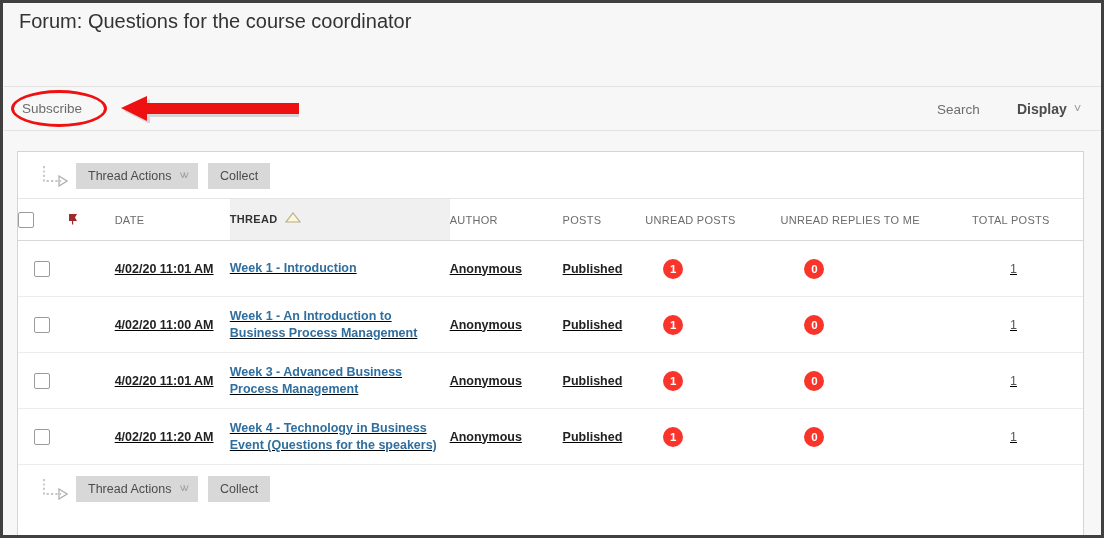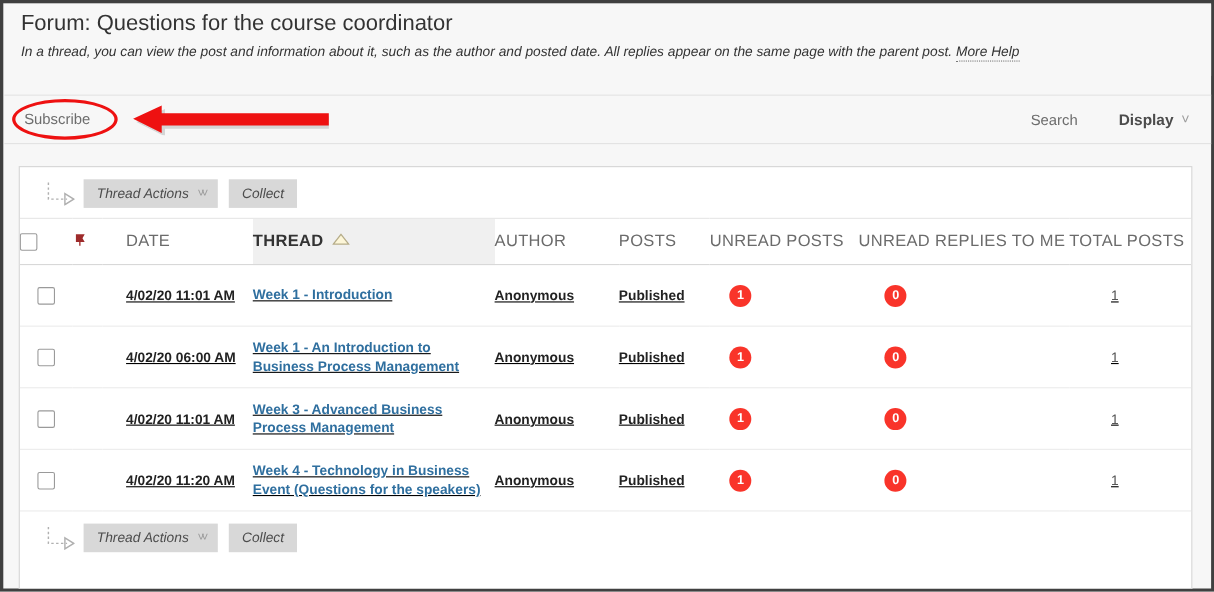--- a/index.html
+++ b/index.html
@@ -88,21 +88,21 @@
   .card{
     position:absolute;left:14px;top:148px;width:1067px;height:400px;
     background:#ffffff;
     border:1px solid #d4d4d4;
     box-sizing:border-box;
     overflow:hidden;
   }
 
   
   .toolbar{
-    position:relative;height:46px;font-style:italic;
+    position:relative;height:46px;
   }
   .toolbar.top{margin-top:0;}
   .jump-icon{
     position:absolute;left:24px;top:13px;width:26px;height:22px;
   }
   .tbtn{
     position:absolute;top:11px;height:26px;
     background:#d8d8d8;
     border:none;
     color:#4c4c4c;font-size:12.5px;
@@ -119,21 +119,21 @@
     letter-spacing:-3px;position:relative;top:-1px;
   }
 
   
   table.threads{
     width:100%;
     border-collapse:collapse;
     table-layout:fixed;
   }
   table.threads th{
-    font-size:15px;
+    font-size:11px;
     font-weight:normal;
     color:#6b6b6b;
     text-align:left;
     letter-spacing:0.3px;
     padding:0;
     height:41px;
     vertical-align:middle;
     border-top:1px solid #e6e6e6;
     border-bottom:1px solid #d8d8d8;
     background:#ffffff;
@@ -201,24 +201,20 @@
   .hdr-pad-date{padding-left:22px;}
   .hdr-pad-thread{padding-left:0px;}
 </style>
 </head>
 <body>
 
 <div class="window">
 
   <div class="page-header">
     <div class="page-title">Forum: Questions for the course coordinator</div>
-    <div class="page-desc">
-      <span>In a thread, you can view the post and information about it, such as the author and posted date. All replies appear on the same page with the parent post.</span>
-      <span class="more-help">More Help</span>
-    </div>
   </div>
 
   <div class="action-bar">
     <div class="subscribe-btn">Subscribe</div>
     <div class="search-btn">Search</div>
     <div class="display-btn">
       <span>Display</span><span class="display-caret">˅</span>
     </div>
   </div>
 
@@ -315,21 +311,21 @@
             <span class="total-cell total-wrap">1</span>
           </td>
         </tr>
 
         <tr class="thread-row">
           <td class="c-check">
             <span class="chk"></span>
           </td>
           <td class="c-flag"></td>
           <td class="c-date">
-            <span class="date-cell pad-date">4/02/20 06:00 AM</span>
+            <span class="date-cell pad-date">4/02/20 11:00 AM</span>
           </td>
           <td class="c-thread">
             <span class="thread-link pad-thread">Week 1 - An Introduction to Business Process Management</span>
           </td>
           <td class="c-author">
             <span class="author-cell pad-author">Anonymous</span>
           </td>
           <td class="c-status">
             <span class="status-cell">Published</span>
           </td>

